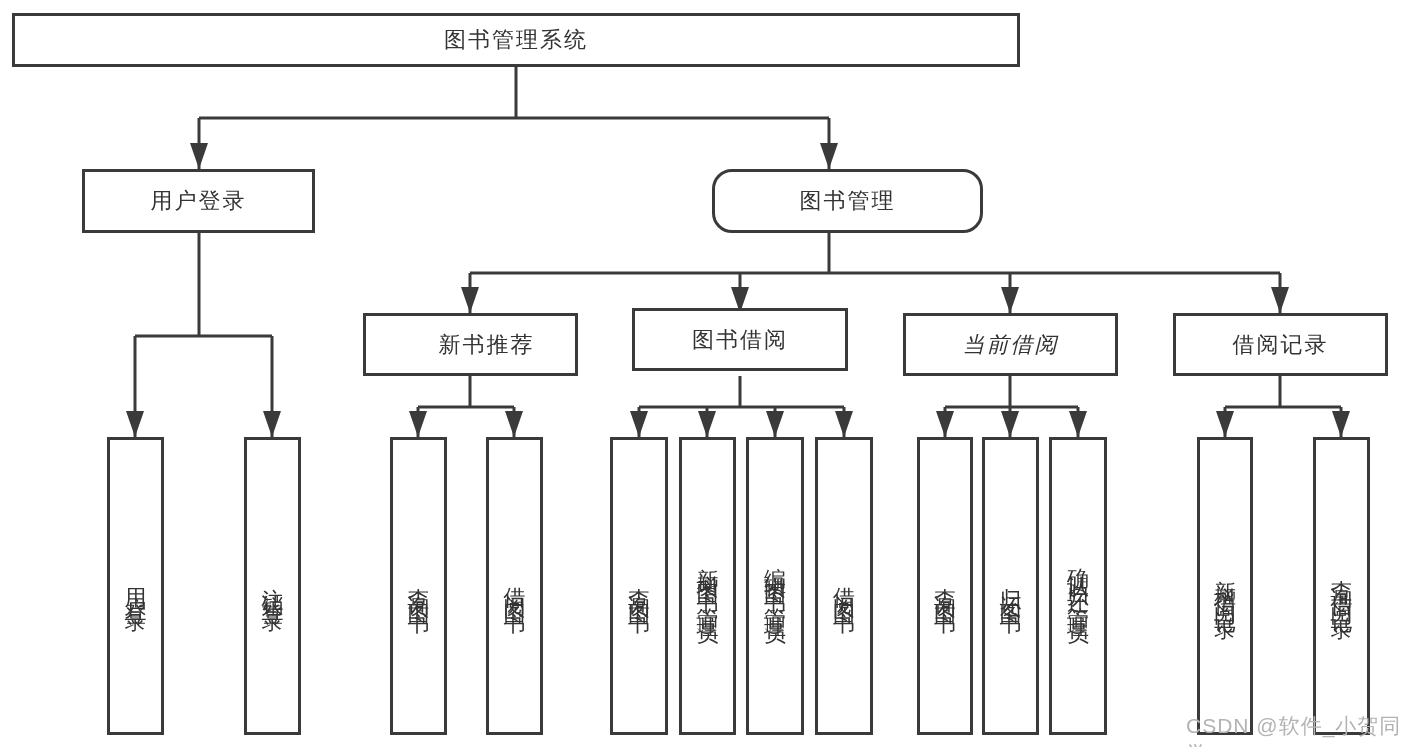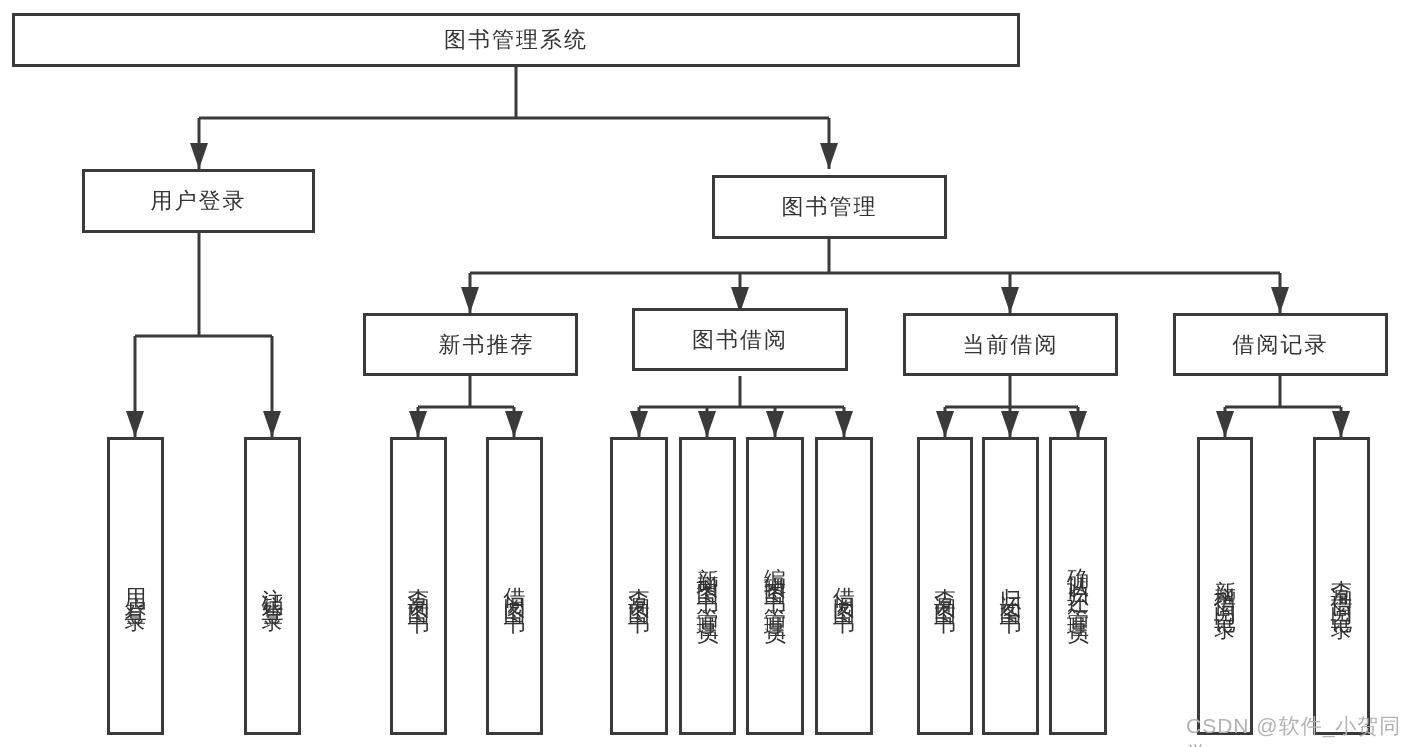--- a/index.html
+++ b/index.html
@@ -99,25 +99,25 @@
     <g stroke="#3a3a3a" stroke-width="3" fill="none">
       <path d="M1280,376 L1280,407 M1225,407 L1341,407"></path>
       <line x1="1225" y1="407" x2="1225" y2="437" marker-end="url(#ah)"></line>
       <line x1="1341" y1="407" x2="1341" y2="437" marker-end="url(#ah)"></line>
     </g>
   </svg>
 
   <div class="node h" style="left:12px; top:13px; width:1008px; height:54px;">图书管理系统</div>
 
   <div class="node h" style="left:82px; top:169px; width:233px;">用户登录</div>
-  <div class="node h" style="left:712px; top:175px; width:235px;">图书管理</div>
+  <div class="node h" style="left:712px; top:169px; width:271px;border-radius:20px;">图书管理</div>
 
   <div class="node h" style="left:363px; top:313px; width:215px; height:63px;padding-left:32px;">新书推荐</div>
   <div class="node h" style="left:632px; top:308px; width:216px; height:63px;">图书借阅</div>
-  <div class="node h" style="left:903px; top:313px; width:215px; height:63px;">当前借阅</div>
+  <div class="node h" style="left:903px; top:313px; width:215px; height:63px;font-style:italic;">当前借阅</div>
   <div class="node h" style="left:1173px; top:313px; width:215px; height:63px;">借阅记录</div>
 
   <div class="node v" style="left:107px; width:57px;">用户登录</div>
   <div class="node v" style="left:244px; width:57px;">注销登录</div>
 
   <div class="node v" style="left:390px; width:57px;">查询图书</div>
   <div class="node v" style="left:486px; width:57px;">借阅图书</div>
 
   <div class="node v" style="left:610px; width:58px;">查询图书</div>
   <div class="node v" style="left:679px; width:57px;">新增图书（管理员）</div>

